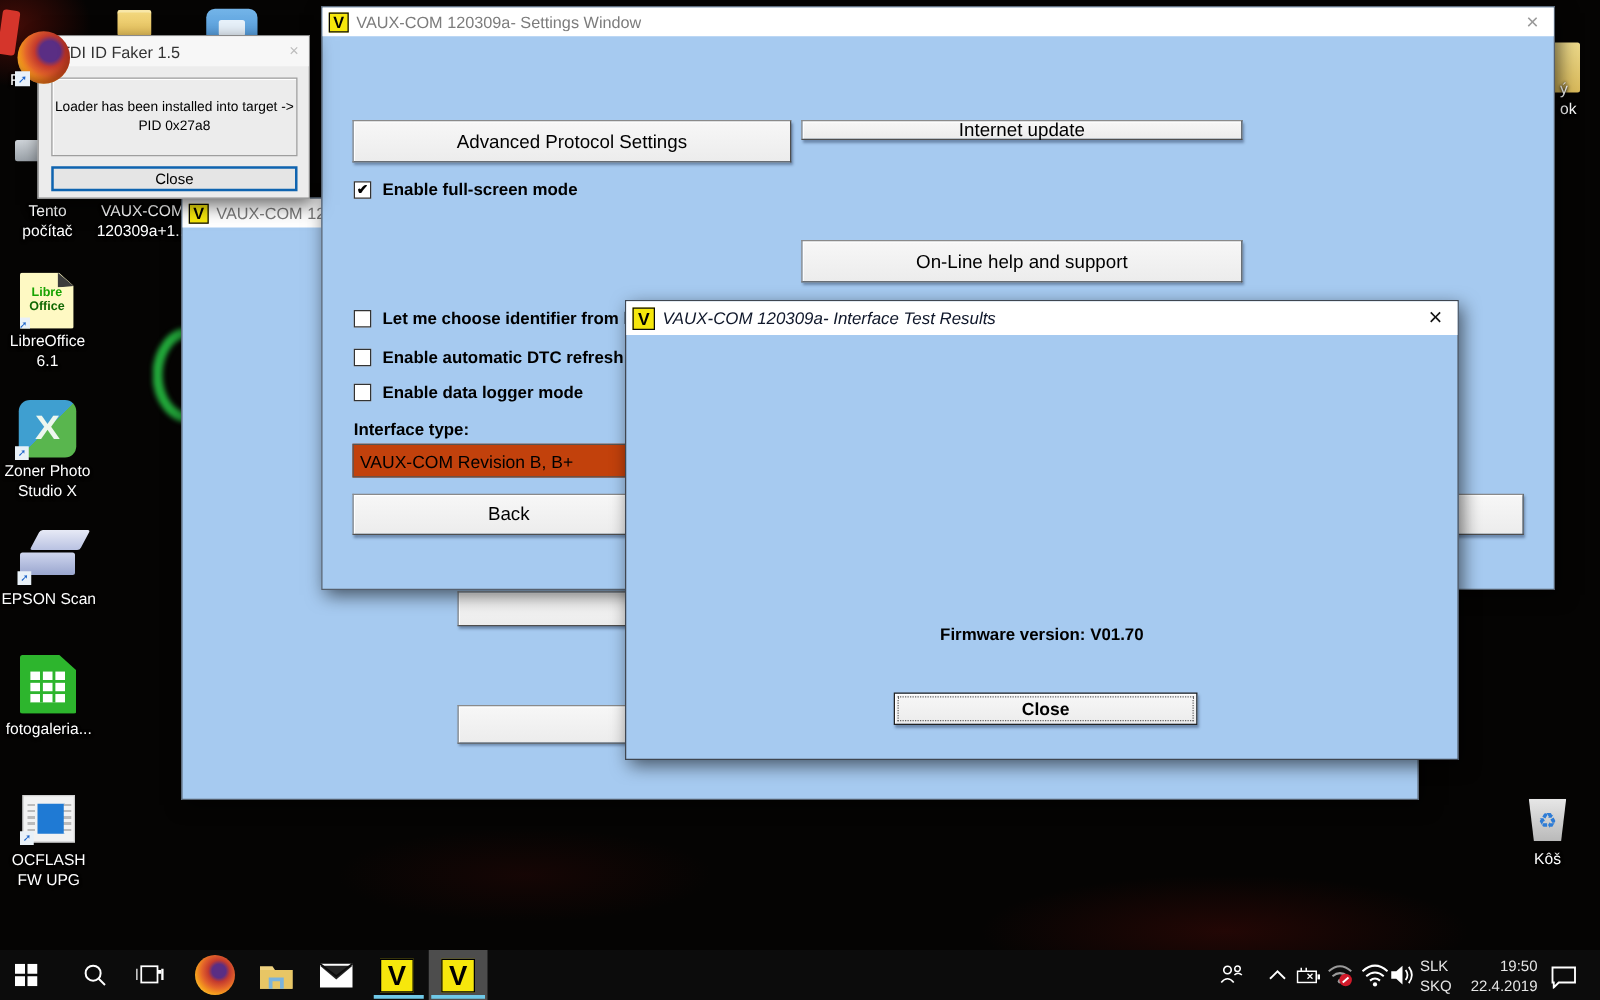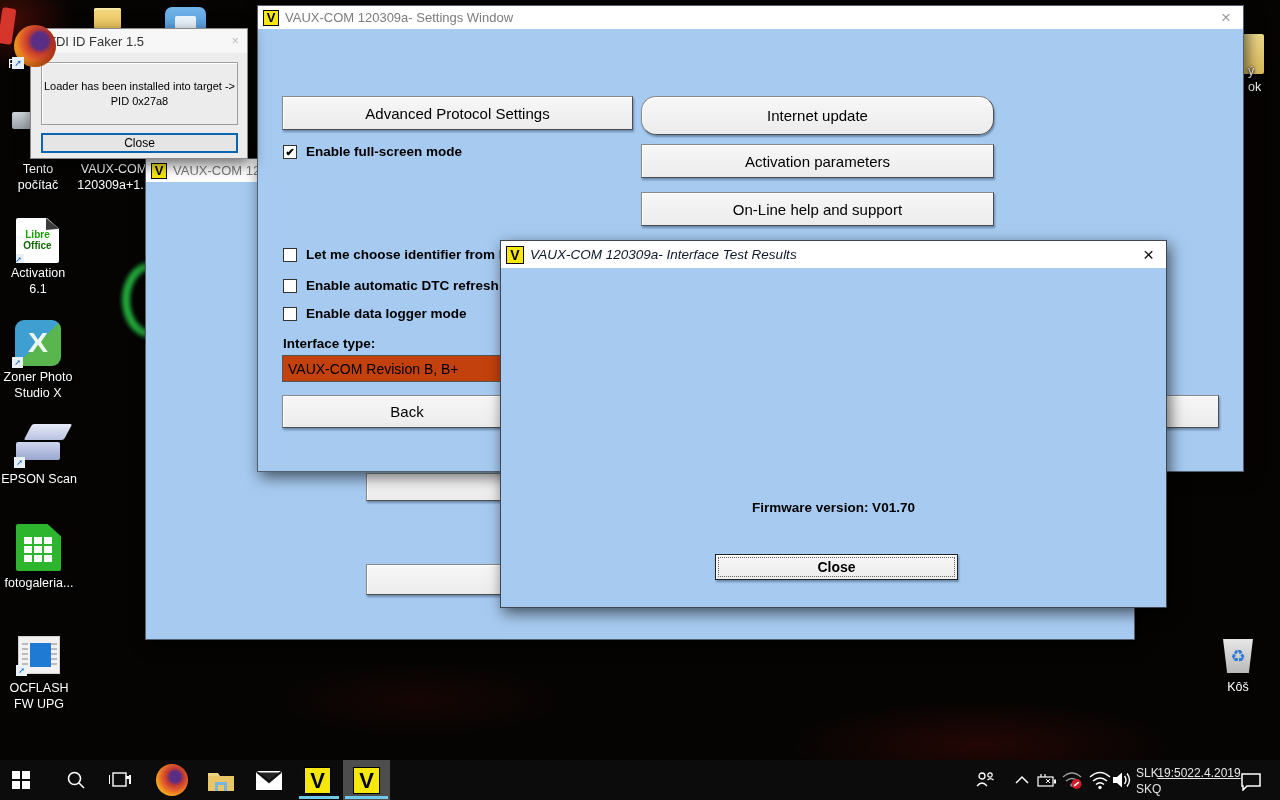--- a/index.html
+++ b/index.html
@@ -76,30 +76,30 @@
 
 <div class="desk-label" style="left:2px;top:162px;width:72px;">
   <div>Tento</div>
   <div>počítač</div>
 </div>
 <div class="desk-label" style="left:76px;top:162px;width:76px;">
   <div>VAUX-COM</div>
   <div>120309a+1...</div>
 </div>
 
-<div class="desk-ic" style="left:16px;top:218px;width:43px;height:45px;background:#ffffff;border-radius:2px;clip-path:polygon(0 0,72% 0,100% 24%,100% 100%,0 100%);">
+<div class="desk-ic" style="left:16px;top:218px;width:43px;height:45px;background:#fef9c3;border-radius:2px;clip-path:polygon(0 0,72% 0,100% 24%,100% 100%,0 100%);">
   <div style="position:absolute;right:0;top:0;width:13px;height:12px;background:#3b3b3b;clip-path:polygon(0 0,100% 90%,0 100%);"></div>
   <div style="font-size:10px;font-weight:bold;color:#18a303;text-align:center;margin-top:12px;line-height:1.05;">
     <div>Libre</div>
     <div style="color:#106802;">Office</div>
   </div>
   <div style="position:absolute;left:-3px;bottom:-2px;width:11px;height:11px;background:#e9f1f8;display:flex;align-items:center;justify-content:center;color:#1a62c8;font-size:8px;">➚</div>
 </div>
 <div class="desk-label" style="left:0px;top:266px;width:76px;">
-  <div>Activation</div>
+  <div>LibreOffice</div>
   <div>6.1</div>
 </div>
 
 <div class="desk-ic" style="left:15px;top:320px;width:46px;height:46px;border-radius:9px;background:linear-gradient(135deg,#3f9fd0 0 50%,#59b64e 50% 100%);display:flex;align-items:center;justify-content:center;">
   <div style="color:#eef7ee;font-size:30px;font-weight:bold;transform:scaleY(.9);">X</div>
   <div style="position:absolute;left:-3px;bottom:-2px;width:11px;height:11px;background:#e9f1f8;display:flex;align-items:center;justify-content:center;color:#1a62c8;font-size:8px;">➚</div>
 </div>
 <div class="desk-label" style="left:0px;top:370px;width:76px;">
   <div>Zoner Photo</div>
   <div>Studio X</div>
@@ -160,22 +160,21 @@
 </div>
 
 <div class="window" style="left:257px;top:5px;width:987px;height:467px;z-index:20;">
   <div class="titlebar">
     <div class="v-icon">V</div>
     <div class="title-text" style="color:#7c7c7c;">VAUX-COM 120309a- Settings Window</div>
     <div class="close-x" style="color:#9a9a9a;">×</div>
   </div>
 
   <div class="win-btn" style="left:24px;top:90px;width:351px;height:34px;">Advanced Protocol Settings</div>
-  <div class="win-btn" style="left:383px;top:90px;width:353px;height:39px;border-radius:15px;">Internet update</div>
-  <div class="win-btn" style="left:383px;top:138px;width:353px;height:34px;">Activation parameters</div>
+  <div class="win-btn" style="left:383px;top:90px;width:353px;height:16px;">Internet update</div>
   <div class="win-btn" style="left:383px;top:186px;width:353px;height:34px;">On-Line help and support</div>
 
   <div class="chk-row" style="left:25px;top:138px;">
     <div class="chk">✔</div>
     <div>Enable full-screen mode</div>
   </div>
   <div class="chk-row" style="left:25px;top:241px;">
     <div class="chk"></div>
     <div>Let me choose identifier from list</div>
   </div>
@@ -308,21 +307,21 @@
     <svg width="22" height="20" viewBox="0 0 22 20">
         <polygon points="2,7 6,7 11,2.5 11,17.5 6,13 2,13" fill="#fff"></polygon>
         <path d="M13.5 6 q3 4 0 8" fill="none" stroke="#fff" stroke-width="1.4"></path>
         <path d="M16 3.5 q5 6.5 0 13" fill="none" stroke="#fff" stroke-width="1.4"></path>
       </svg>
   </div>
   <div class="tb tray-txt" style="left:1136px;top:6px;width:32px;flex-direction:column;align-items:flex-start;">
     <div>SLK</div>
     <div>SKQ</div>
   </div>
-  <div class="tb tray-txt" style="left:1168px;top:6px;width:62px;flex-direction:row;align-items:flex-end;text-decoration:underline;">
+  <div class="tb tray-txt" style="left:1168px;top:6px;width:62px;flex-direction:column;align-items:flex-end;">
     <div>19:50</div>
     <div>22.4.2019</div>
   </div>
   <div class="tb" style="left:1238px;top:10px;width:26px;height:22px;">
     <svg width="22" height="19" viewBox="0 0 22 19">
         <path d="M2 2 h18 v12 h-13 l-4 4 v-4 h-1 z" fill="none" stroke="#fff" stroke-width="1.5"></path>
       </svg>
   </div>
 </div>
 

